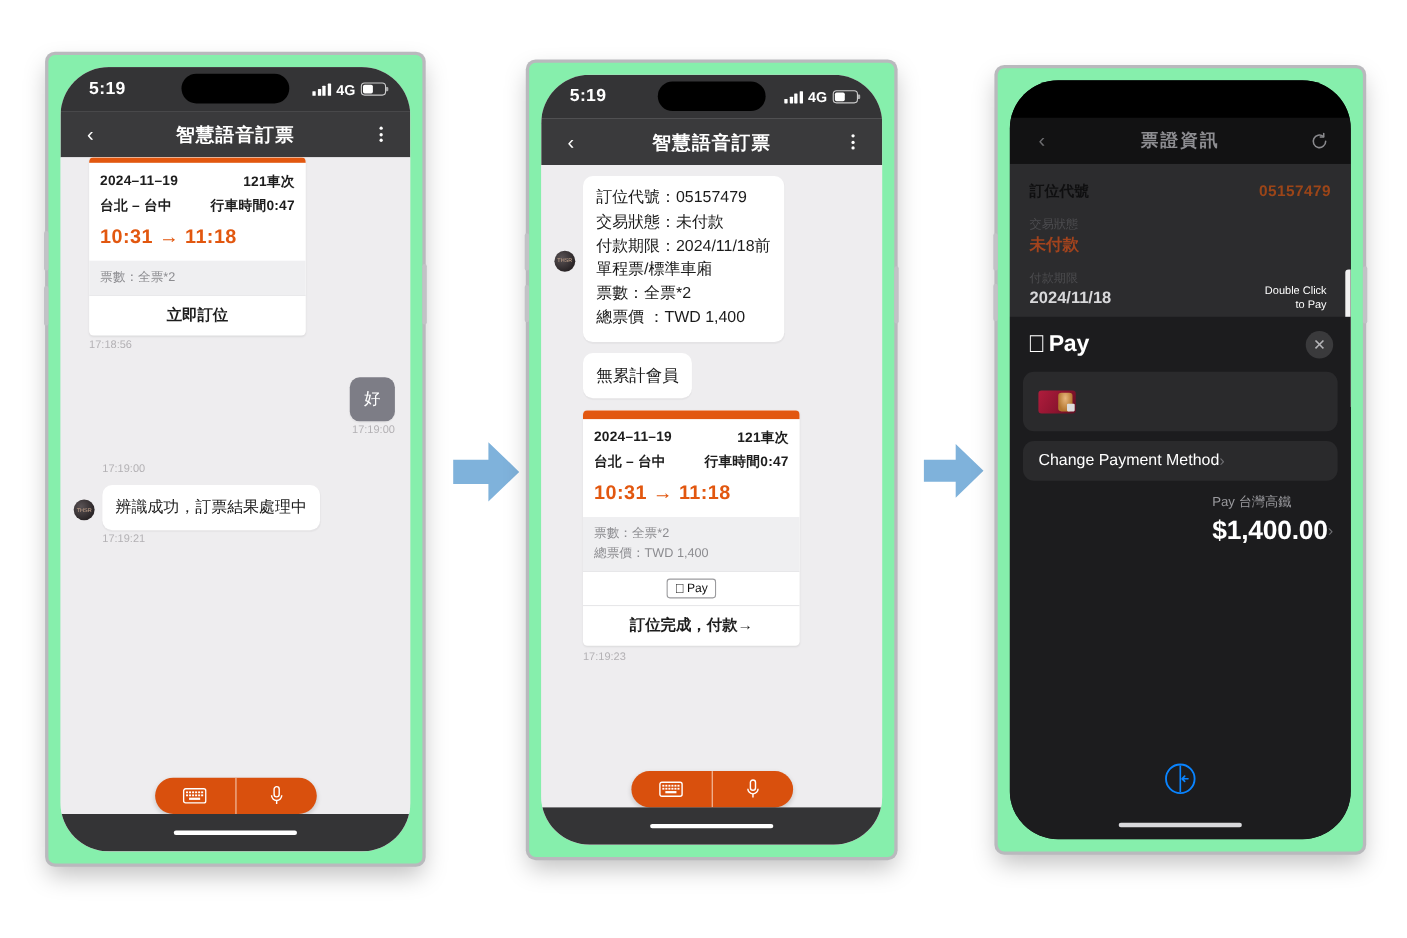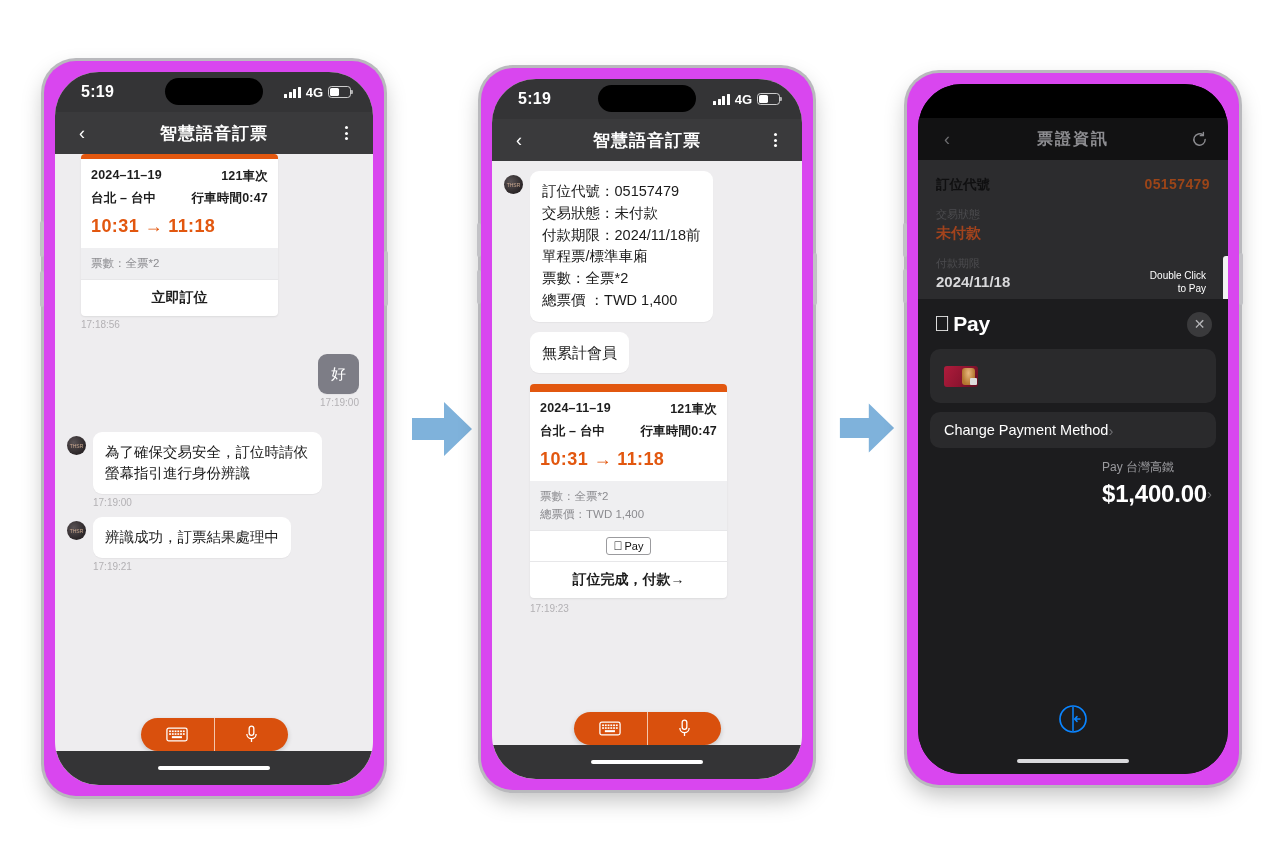--- a/index.html
+++ b/index.html
@@ -8,26 +8,25 @@
     background:#ffffff;
     font-family:"Liberation Sans","DejaVu Sans",sans-serif;
     overflow:hidden;
     position:relative;
   }
   .stage{position:absolute;inset:0;}
 
   
   .phone{
     position:absolute;
-    border-radius:32px;
-    background:#d946ef;
+    border-radius:6px;
+    background:#86efac;
     box-shadow:0 0 0 3px #b9b9bd, 0 10px 22px rgba(0,0,0,.25);
     padding:11px;
     box-sizing:border-box;
-    margin-top:11px;
   }
   .screen{
     width:100%;height:100%;
     border-radius:44px;
     overflow:hidden;
     position:relative;
     background:#eceaec;
   }
   .sidebtn{position:absolute;background:#c2c2c6;border-radius:2px;}
 
@@ -61,21 +60,21 @@
     padding:0 16px;box-sizing:border-box;
   }
   .appbar .title{font-size:17px;font-weight:700;letter-spacing:1px;}
   .icbtn{width:22px;display:flex;align-items:center;justify-content:center;font-size:18px;line-height:1;}
   .kebab{display:flex;flex-direction:column;gap:2.5px;align-items:center;}
   .kebab span{width:3px;height:3px;border-radius:50%;background:#fff;display:block;}
 
   
   .chat{position:absolute;left:0;right:0;top:82px;bottom:0;background:#eeedef;overflow:hidden;}
   .chatinner{padding:0 14px 0 12px;}
-  .row{display:flex;align-items:flex-start;gap:7px;}
+  .row{display:flex;align-items:center;gap:7px;}
   .row.me{justify-content:flex-end;}
   .avatar{
     width:19px;height:19px;border-radius:50%;flex:0 0 19px;margin-top:4px;
     background:radial-gradient(circle at 35% 35%,#5a5355,#2a2527 70%);
     display:flex;align-items:center;justify-content:center;
     font-size:5px;color:#c9a88f;overflow:hidden;
   }
   .bub{
     background:#fff;border-radius:9px;padding:10px 12px;
     font-size:14.5px;line-height:1.45;color:#1b1b1b;
@@ -247,24 +246,20 @@
               <div class="act">立即訂位</div>
             </div>
           </div>
           <div class="ts ind" style="margin-left:14px;">17:18:56</div>
 
           <div class="row me" style="margin-top:24px;">
             <div class="bub me">好</div>
           </div>
           <div class="ts me" style="margin-bottom:24px;">17:19:00</div>
 
-          <div class="row">
-            <div class="avatar">THSR</div>
-            <div class="bub">為了確保交易安全，訂位時請依螢幕指引進行身份辨識</div>
-          </div>
           <div class="ts ind">17:19:00</div>
 
           <div class="row">
             <div class="avatar">THSR</div>
             <div class="bub">辨識成功，訂票結果處理中</div>
           </div>
           <div class="ts ind">17:19:21</div>
 
         </div>
       </div>

